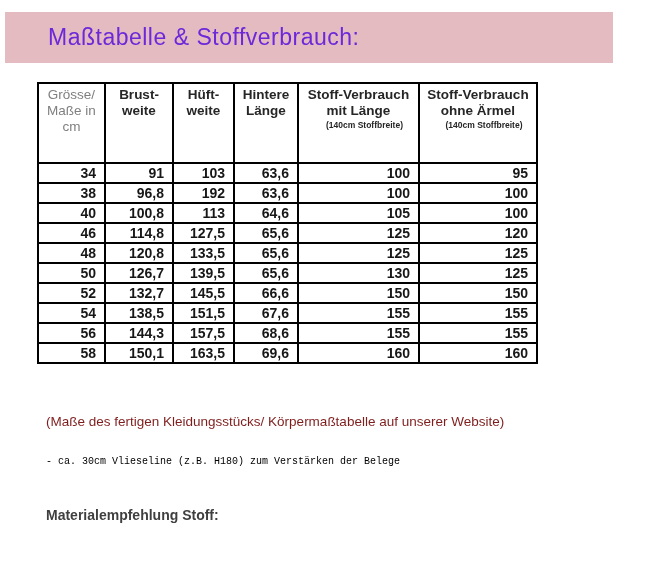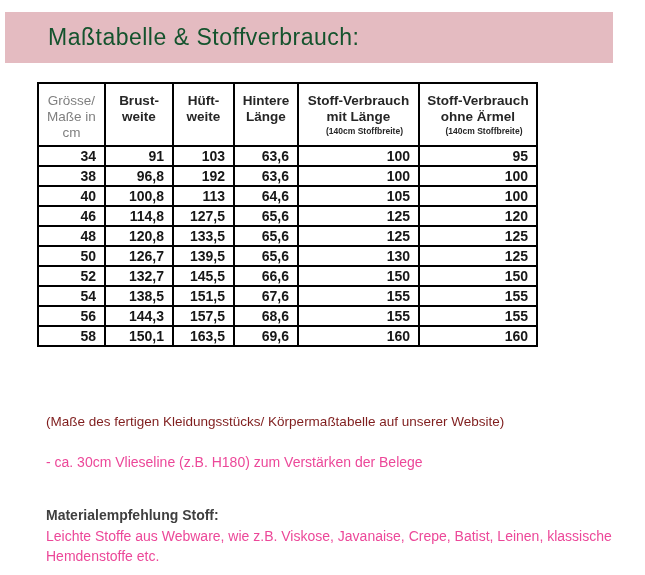--- a/index.html
+++ b/index.html
@@ -21,21 +21,21 @@
     left: 5px;
     top: 12px;
     width: 608px;
     height: 51px;
     background: #e4bbc1;
     display: flex;
     align-items: center;
   }
   .title-bar .title-text {
     margin-left: 43px;
-    color: #14532d;
+    color: #6d28d9;
     font-size: 23px;
     font-weight: 300;
     letter-spacing: 0.5px;
     white-space: nowrap;
   }
   
   .table-wrap {
     position: absolute;
     left: 37px;
     top: 82px;
@@ -48,23 +48,23 @@
   .size-table col.c1 { width: 68px; }
   .size-table col.c2 { width: 61px; }
   .size-table col.c3 { width: 64px; }
   .size-table col.c4 { width: 121px; }
   .size-table col.c5 { width: 118px; }
   .size-table th, .size-table td {
     border: 2px solid #000000;
     box-sizing: border-box;
   }
   .size-table th {
-    height: 63px;
+    height: 80px;
     vertical-align: top;
-    padding-top: 9px;
+    padding-top: 3px;
     text-align: center;
     font-size: 13.5px;
     font-weight: bold;
     color: #262626;
     line-height: 16px;
   }
   .size-table th.muted {
     color: #7f7f7f;
     font-weight: normal;
   }
@@ -95,24 +95,25 @@
   }
   .note-1 { position: absolute; left: 46px; top: 451px; width: 578px; }
   .note-2 { position: absolute; left: 46px; top: 506px; width: 578px; }
   .note-heading {
     font-size: 14px;
     font-weight: bold;
     color: #3f3f3f;
     line-height: 19px;
   }
   .note-body {
-    font-size: 14px;
-    color: #ec4899;
+    font-size: 10px;
+    color: #000000;
     line-height: 20px;
     margin-top: 1px;
+    font-family: Liberation Mono, monospace;
   }
 </style>
 </head>
 <body>
 
 <div class="page">
 
   <div class="title-bar">
     <span class="title-text">Maßtabelle &amp; Stoffverbrauch:</span>
   </div>
@@ -244,16 +245,15 @@
   </div>
 
   <div class="caption">(Maße des fertigen Kleidungsstücks/ Körpermaßtabelle auf unserer Website)</div>
 
   <div class="note-1">
     <div class="note-body">- ca. 30cm Vlieseline (z.B. H180) zum Verstärken der Belege</div>
   </div>
 
   <div class="note-2">
     <div class="note-heading">Materialempfehlung Stoff:</div>
-    <div class="note-body">Leichte Stoffe aus Webware, wie z.B. Viskose, Javanaise, Crepe, Batist, Leinen, klassische Hemdenstoffe etc.</div>
   </div>
 
 </div>
 
 </body></html>

